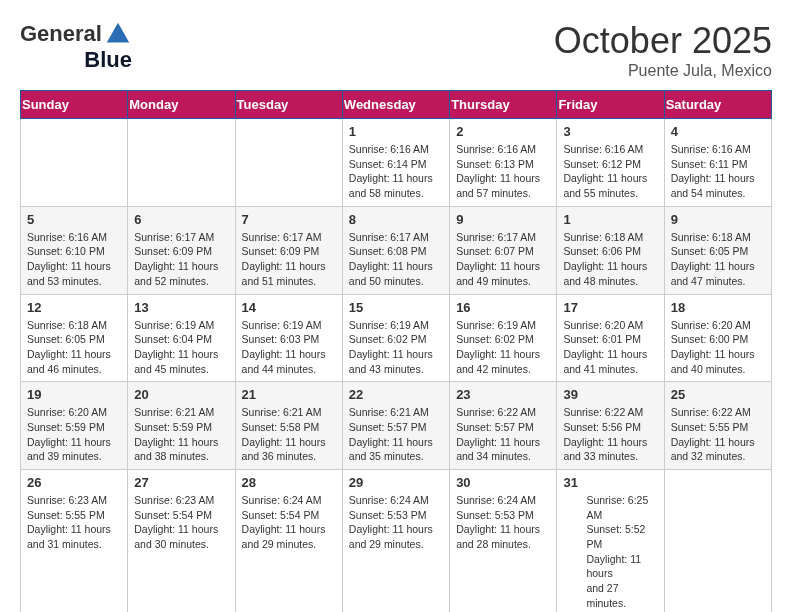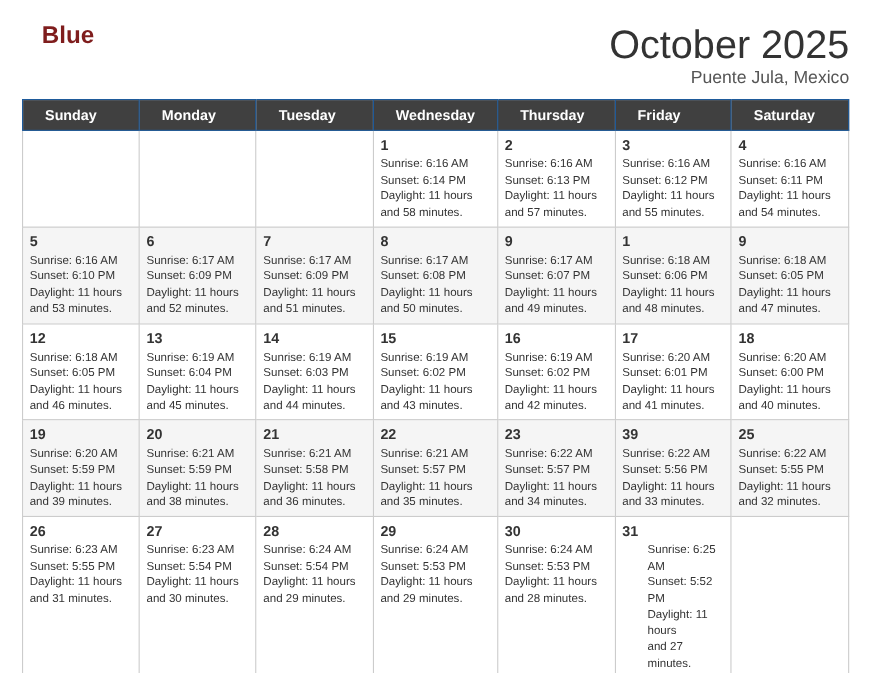--- a/index.html
+++ b/index.html
@@ -19,21 +19,21 @@
     .logo {
       display: flex;
       align-items: center;
     }
     .logo-text {
       font-size: 22px;
       font-weight: bold;
       line-height: 1.1;
     }
     .logo-general { color: #333; }
-    .logo-blue { color: #7f1d1d; margin-left: 18px; }
+    .logo-blue { color: #0f172a; margin-left: 18px; }
     .logo-icon {
       width: 28px;
       height: 28px;
       margin-left: 2px;
     }
     .title-block {
       text-align: right;
     }
     .month-title {
       font-size: 36px;
@@ -43,24 +43,24 @@
     .subtitle {
       font-size: 16px;
       color: #555;
     }
     .calendar {
       width: 100%;
       border-collapse: collapse;
       border: 1px solid #ccc;
     }
     .calendar th {
-      background-color: #404040;
+      background-color: #be185d;
       color: #fff;
       text-align: left;
-      padding: 6px 20px;
+      padding: 6px 1px;
       font-size: 13px;
       border: 1px solid #1e5a9a;
     }
     .calendar td {
       vertical-align: top;
       padding: 5px 6px;
       border: 1px solid #ccc;
       width: calc(100% / 7);
       min-height: 80px;
       font-size: 11px;
@@ -84,20 +84,28 @@
     .empty-cell {
       background: #fff !important;
     }
   </style>
 </head>
 <body>
 
 <div class="header">
   <div class="logo">
     <div>
+      <div style="display:flex; align-items:center;">
+        <span class="logo-text">
+          <span class="logo-general">General</span>
+        </span>
+        <svg class="logo-icon" viewBox="0 0 30 30">
+          <polygon points="15,3 27,24 3,24" fill="#2a6db5"></polygon>
+        </svg>
+      </div>
       <div style="display:flex; justify-content:flex-end;">
         <span class="logo-text logo-blue">Blue</span>
       </div>
     </div>
   </div>
   <div class="title-block">
     <div class="month-title">October 2025</div>
     <div class="subtitle">Puente Jula, Mexico</div>
   </div>
 </div>

